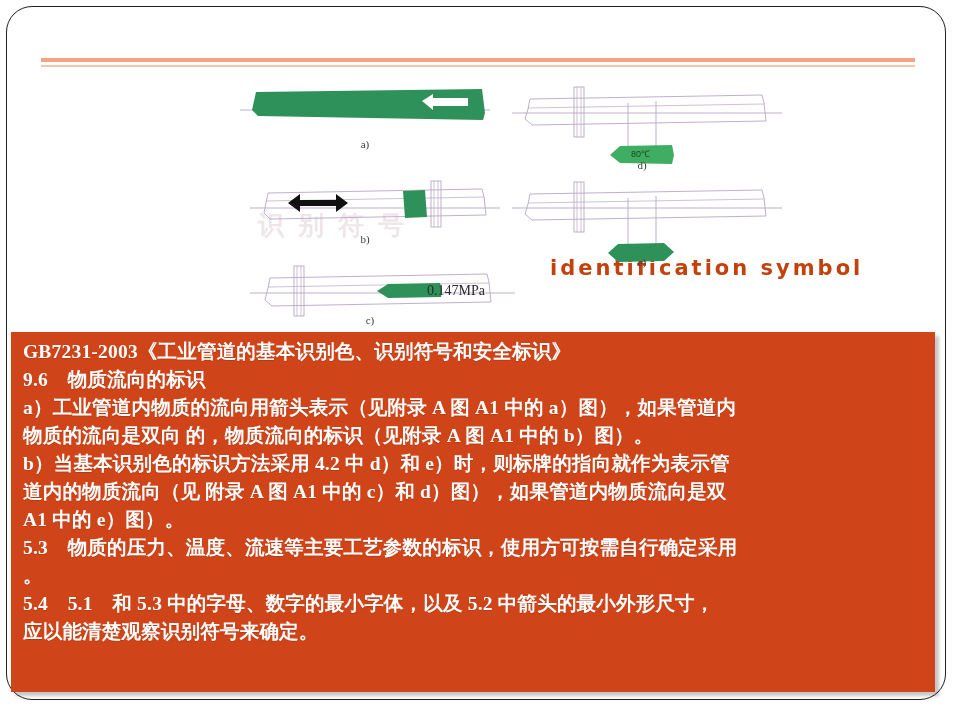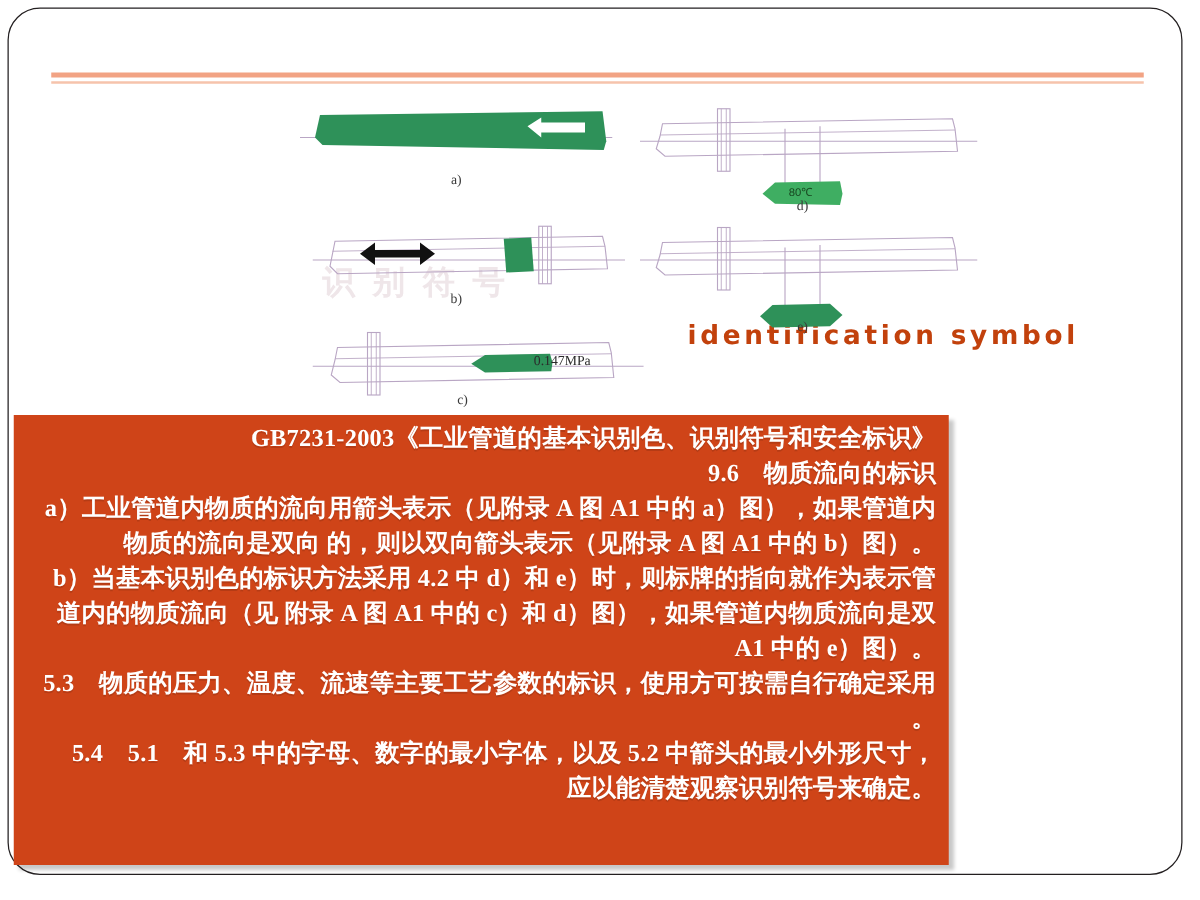--- a/index.html
+++ b/index.html
@@ -84,28 +84,27 @@
     color: #3a3a3a;
     text-align: center;
     width: 40px;
   }
 
   
   #text-panel {
     position: absolute;
     left: 11px;
     top: 332px;
-    width: 748px;
+    width: 924px;
     height: 360px;
     background: #cf4418;
     box-shadow: 4px 4px 3px rgba(0,0,0,0.22);
     box-sizing: border-box;
     padding: 6px 10px 0 12px;
     overflow: hidden;
-    text-align: right;
   }
   #text-panel p {
     margin: 0;
     color: #ffffff;
     font-family: "Liberation Serif", "DejaVu Serif", serif;
     font-size: 19.5px;
     line-height: 28px;
     font-weight: bold;
     letter-spacing: 0.2px;
     white-space: pre-wrap;
@@ -164,21 +163,21 @@
         <line x1="0" y1="31" x2="265" y2="31" stroke="#b9a6c4" stroke-width="0.9"></line>
         <path d="M20,16 L237,12 L239,20 L241,40 L22,44 L15,38 L18,26 Z" fill="none" stroke="#b9a6c4" stroke-width="0.9"></path>
         <line x1="18" y1="25" x2="239" y2="21" stroke="#b9a6c4" stroke-width="0.7"></line>
 
         <rect x="44" y="4" width="10" height="50" fill="none" stroke="#b9a6c4" stroke-width="0.9"></rect>
         <line x1="47" y1="4" x2="47" y2="54" stroke="#b9a6c4" stroke-width="0.7"></line>
         <line x1="51" y1="4" x2="51" y2="54" stroke="#b9a6c4" stroke-width="0.7"></line>
 
         <polygon points="127,29 138,22 190,21 192,28 191,35 138,36" fill="#2e9159"></polygon>
       </svg>
-      <div style="position:absolute; left:177px; top:21px; font-size:11px; color:#2b2b2b; font-family:'Liberation Serif',serif; white-space:nowrap;">0.147MPa</div>
+      <div style="position:absolute; left:177px; top:21px; font-size:14px; color:#2b2b2b; font-family:'Liberation Serif',serif; white-space:nowrap;">0.147MPa</div>
       
       <div class="fig-caption" style="left:100px; top:52px;">c)</div>
     </div>
 
     <div class="fig" style="left:272px; top:5px; width:270px; height:88px;">
       <svg width="270" height="88" viewBox="0 0 270 88">
         <line x1="0" y1="28" x2="270" y2="28" stroke="#b9a6c4" stroke-width="0.9"></line>
         <path d="M18,14 L250,10 L252,18 L254,36 L20,40 L13,34 L16,24 Z" fill="none" stroke="#b9a6c4" stroke-width="0.9"></path>
         <line x1="16" y1="23" x2="252" y2="19" stroke="#b9a6c4" stroke-width="0.7"></line>
 
@@ -210,21 +209,21 @@
       </svg>
       <div class="fig-caption" style="left:110px; top:76px;">e)</div>
     </div>
 
   </div>
 
   <div id="text-panel">
     <p>GB7231-2003《工业管道的基本识别色、识别符号和安全标识》</p>
     <p>9.6　物质流向的标识</p>
     <p>a）工业管道内物质的流向用箭头表示（见附录 A 图 A1 中的 a）图），如果管道内</p>
-    <p>物质的流向是双向 的，则以双向箭头表示（见附录 A 图 A1 中的 b）图）。</p>
+    <p>物质的流向是双向 的，物质流向的标识（见附录 A 图 A1 中的 b）图）。</p>
     <p>b）当基本识别色的标识方法采用 4.2 中 d）和 e）时，则标牌的指向就作为表示管</p>
     <p>道内的物质流向（见 附录 A 图 A1 中的 c）和 d）图），如果管道内物质流向是双</p>
     <p>A1 中的 e）图）。</p>
     <p>5.3　物质的压力、温度、流速等主要工艺参数的标识，使用方可按需自行确定采用</p>
     <p>。</p>
     <p>5.4　5.1　和 5.3 中的字母、数字的最小字体，以及 5.2 中箭头的最小外形尺寸，</p>
     <p>应以能清楚观察识别符号来确定。</p>
   </div>
 
 </div>

